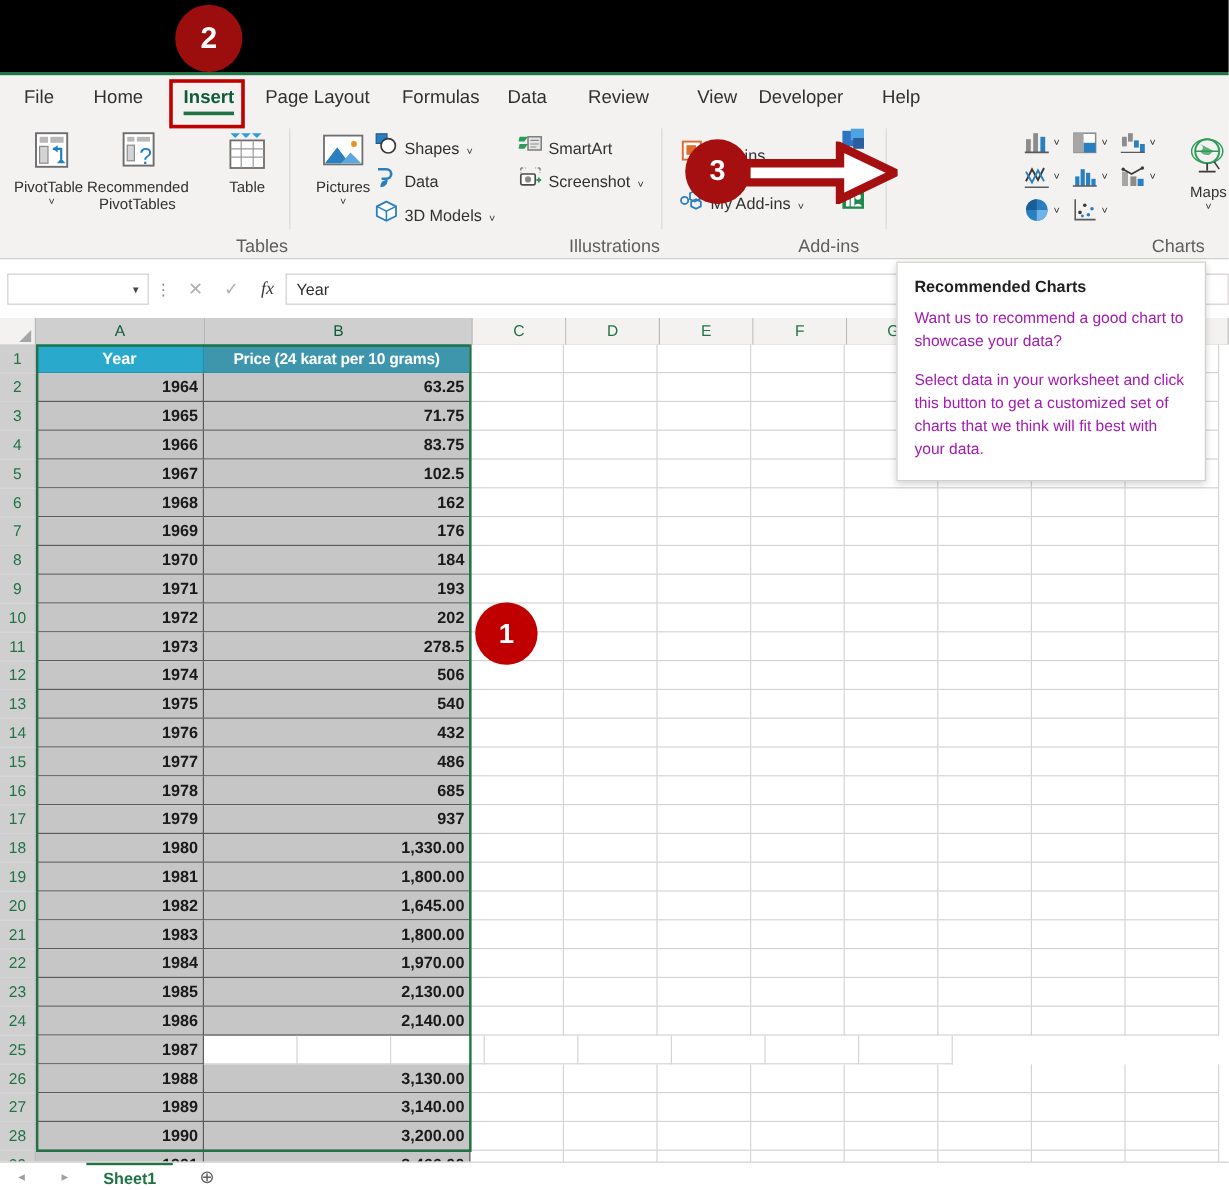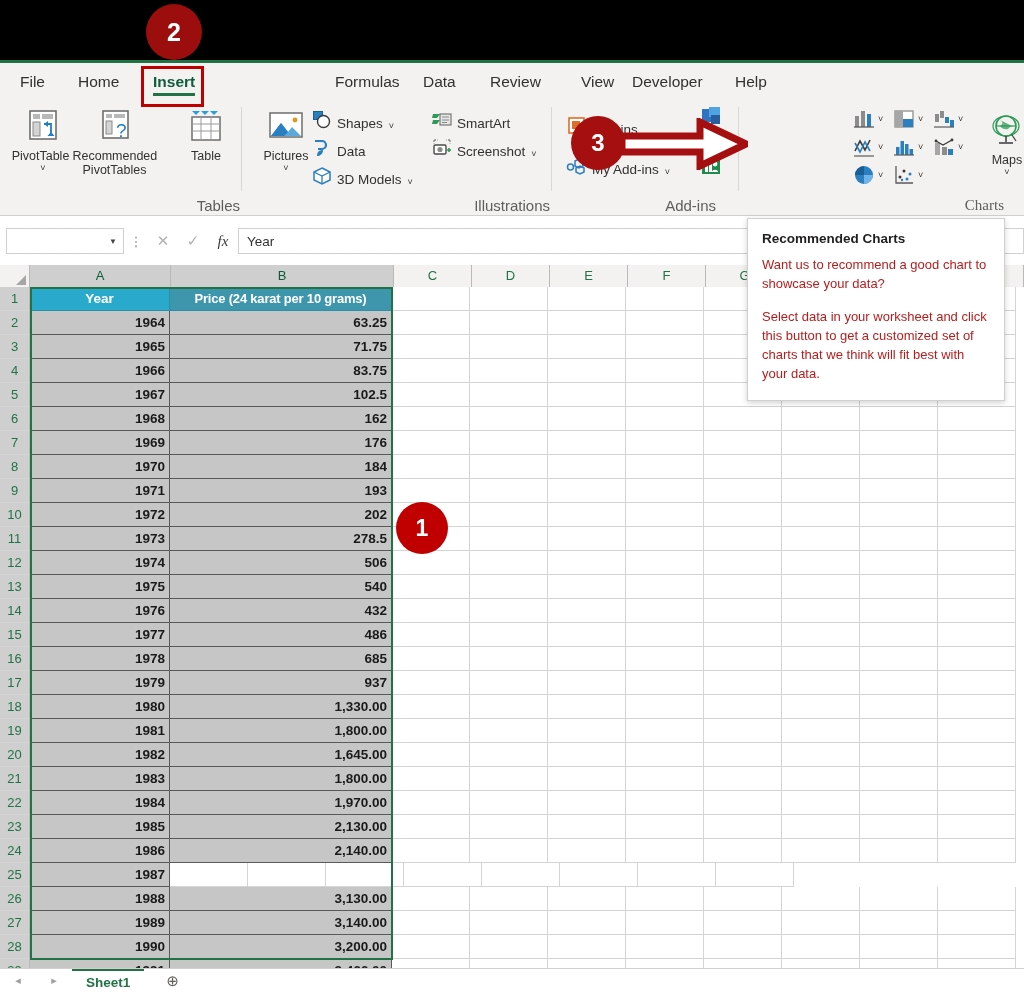--- a/index.html
+++ b/index.html
@@ -151,21 +151,21 @@
   }
 
   
   .tooltip {
     position: absolute; left: 747px; top: 218px; width: 258px; height: 183px;
     background: #ffffff; border: 1px solid #d2d0ce;
     box-shadow: 0 2px 6px rgba(0,0,0,.18);
     padding: 12px 14px;
   }
   .tt-title { font-size: 13.5px; font-weight: bold; color: #201f1e; margin-bottom: 9px; }
-  .tt-body { font-size: 13px; color: #b91c1c; line-height: 19px; }
+  .tt-body { font-size: 13px; color: #a21caf; line-height: 19px; }
   .tt-body p { margin-bottom: 14px; }
   .tt-body p:last-child { margin-bottom: 0; }
 
   
   .sheetbar {
     position: absolute; left: 0; top: 968px; width: 1024px; height: 24px;
     background: #ffffff; border-top: 1px solid #d2d0ce;
     display: flex; align-items: center;
   }
   .navarrows { display: flex; width: 72px; justify-content: space-around; align-items: center;
@@ -200,20 +200,21 @@
 
   <div class="titlebar"></div>
   <div class="greenline"></div>
 
   <div class="ribbon">
 
     <div class="tabstrip">
       <div class="tab" style="left:8px">File</div>
       <div class="tab" style="left:66px">Home</div>
       <div class="tab active" style="left:141px">Insert</div>
+      <div class="tab" style="left:209px">Page Layout</div>
       <div class="tab" style="left:323px">Formulas</div>
       <div class="tab" style="left:411px">Data</div>
       <div class="tab" style="left:478px">Review</div>
       <div class="tab" style="left:569px">View</div>
       <div class="tab" style="left:620px">Developer</div>
       <div class="tab" style="left:723px">Help</div>
     </div>
 
     <div class="group" style="left:0px; width:240px;">
       <div class="bigbtn" style="left:6px;">
@@ -486,21 +487,21 @@
             <path d="M6 13 h20" stroke="#2e9b57" stroke-width="1.2"></path>
             <path d="M10 7 q5 3 0 6 q3 4 8 3 q3 -4 6 -2" fill="#2e9b57" opacity=".75"></path>
             <path d="M16 23 v6 M9 30 h14" stroke="#3a3a3a" stroke-width="1.5"></path>
             <path d="M22 22 l4 6" stroke="#3a3a3a" stroke-width="1.2"></path>
           </svg>
         </div>
         <div class="lbl" style="width:50px;margin-left:0">Maps</div>
         <div class="caret">˅</div>
       </div>
 
-      <div class="group-label" style="width:200px; left:62px;font-family:Liberation Serif, serif;">Charts</div>
+      <div class="group-label" style="width:200px; left:62px;">Charts</div>
     </div>
   </div>
 
   <div class="fbar">
     <div class="namebox">
       <span class="nb-val"></span>
       <span class="nb-caret">▼</span>
     </div>
     <div class="fb-dots">⋮</div>
     <div class="fb-icon">✕</div>

